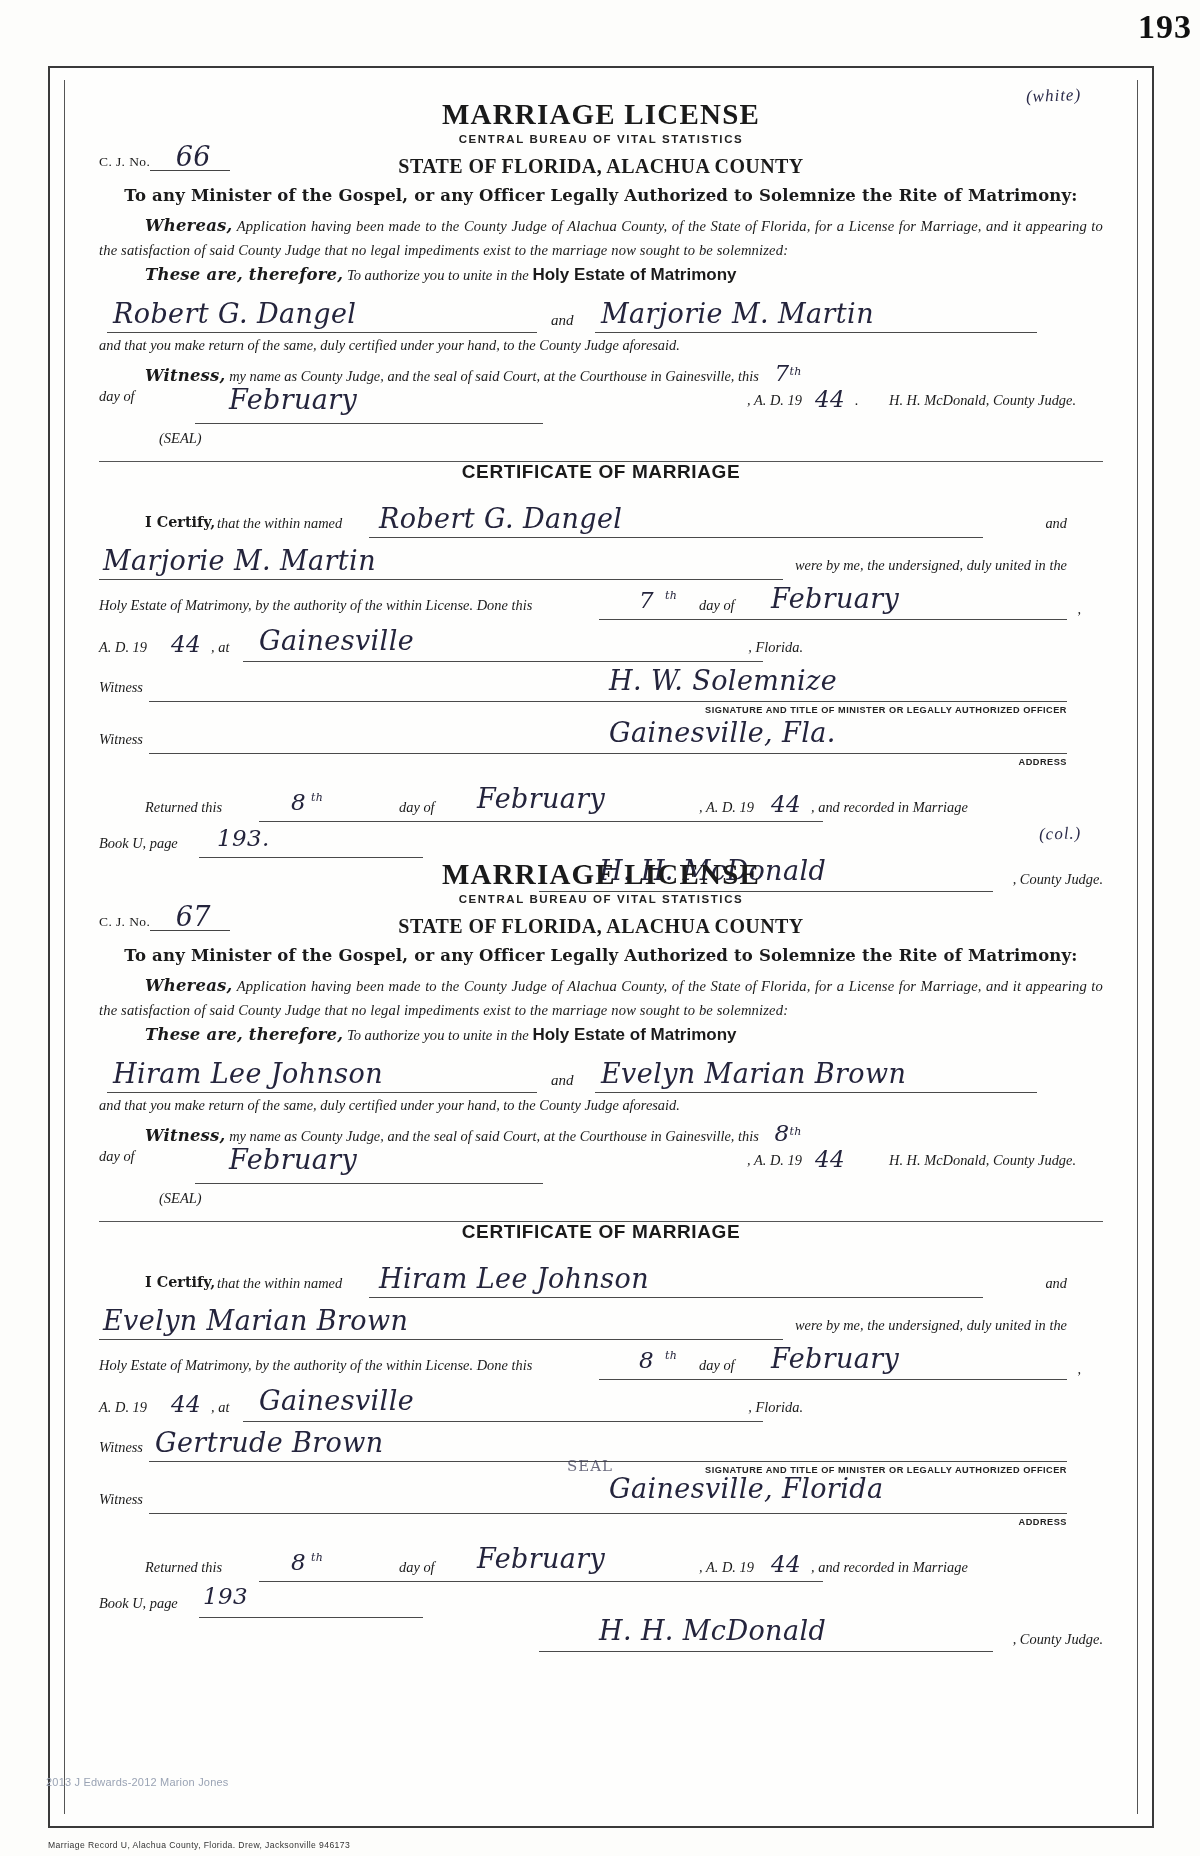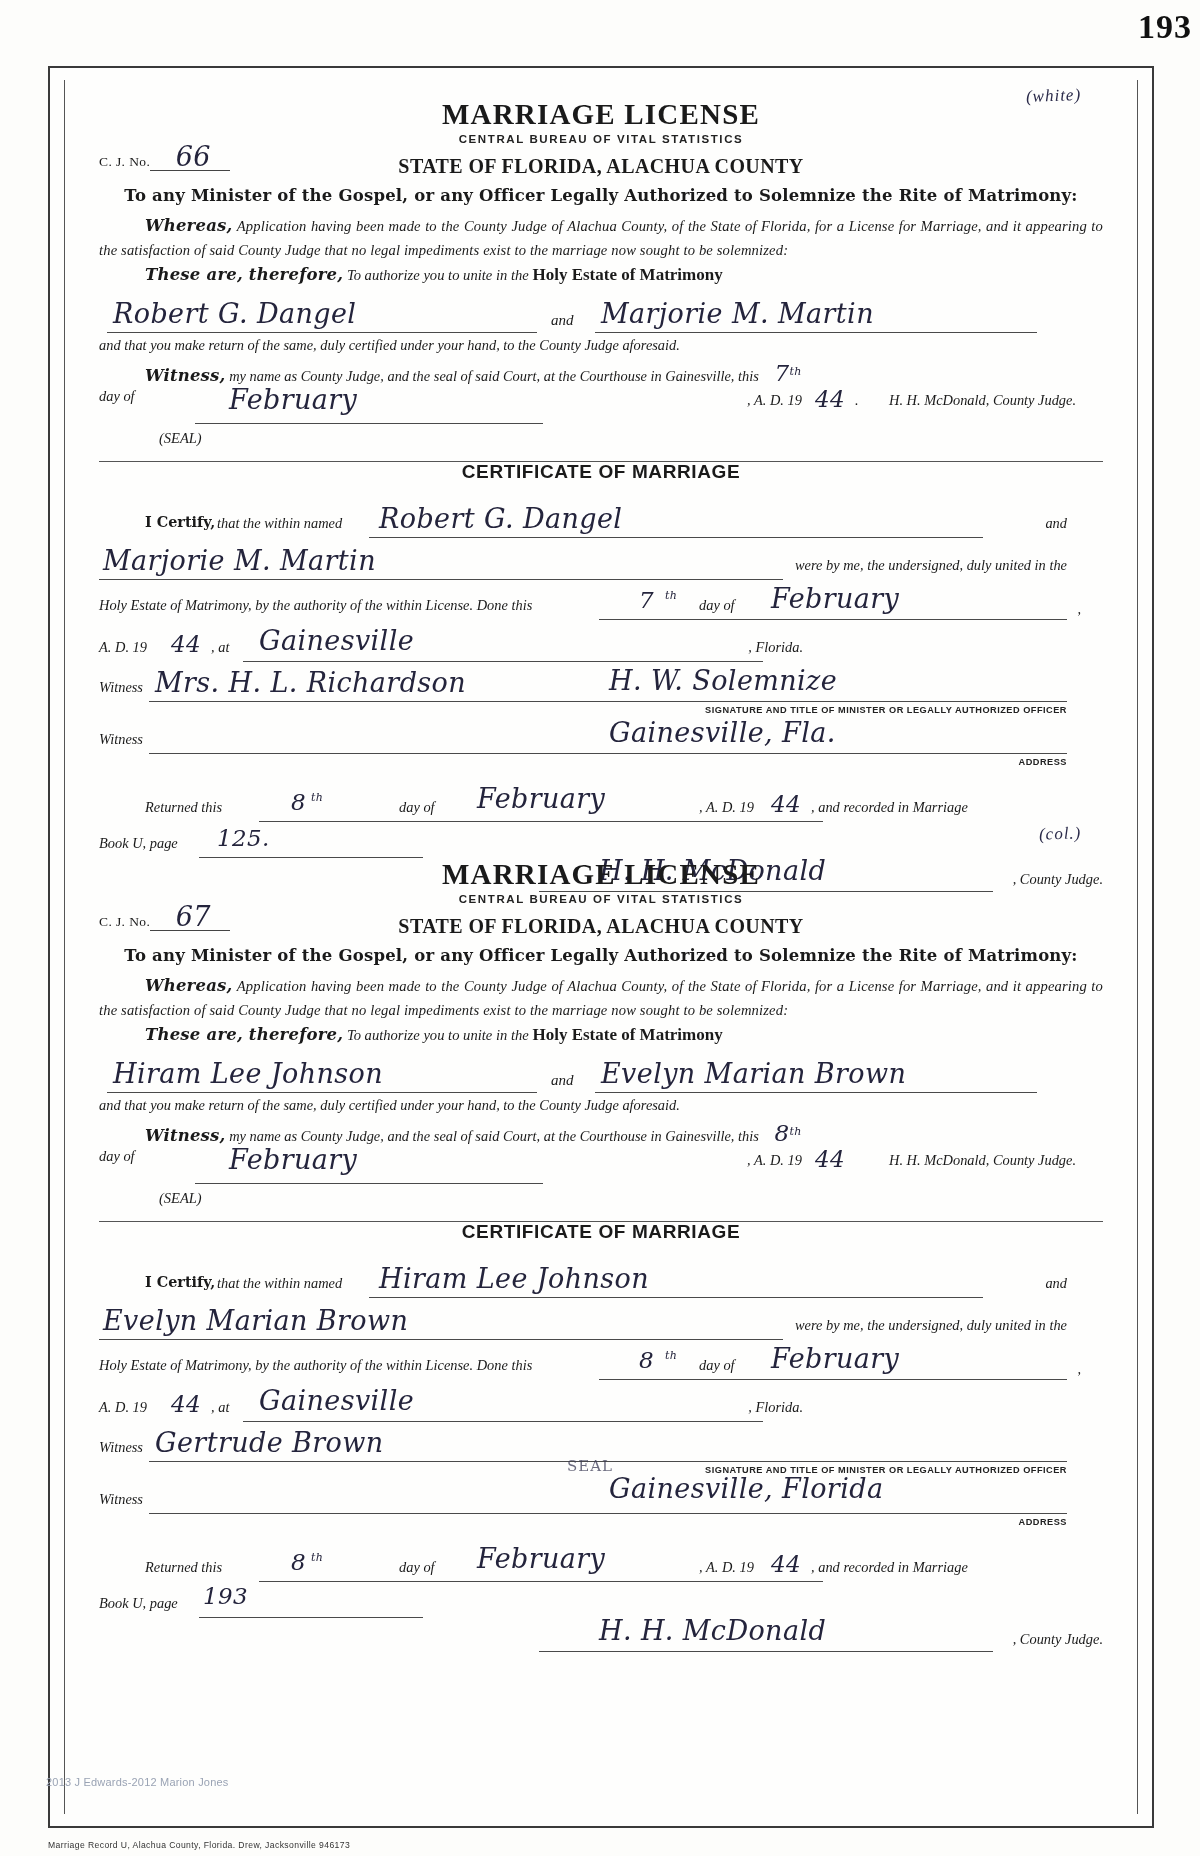--- a/index.html
+++ b/index.html
@@ -132,21 +132,21 @@
   }
   .indent { padding-left: 46px; }
   .theseare {
     margin-top: 4px;
     padding-left: 46px;
     font-style: italic;
     font-size: 14.6px;
   }
   .theseare .gothic { font-size: 16.5px; text-align: center; }
   .holy {
-    font-family: Liberation Serif, serif;
+    font-family: Liberation Sans, sans-serif;
     font-weight: bold;
     font-style: normal;
     font-size: 17px;
   }
 
   
   .hand {
     font-family: "DejaVu Serif", serif;
     font-style: italic;
     color: #24243c;
@@ -364,21 +364,20 @@
 
           <span class="lbl" style="left:0px; top:178px;">A. D. 19</span>
           <span class="hand hw-md hwabs" style="left:72px; top:170px;">44</span>
           <span class="lbl" style="left:112px; top:178px;">, at</span>
           <span class="rule" style="left:144px; right:340px; top:200px;"></span>
           <span class="hand hw-lg hwabs" style="left:160px; top:164px;">Gainesville</span>
           <span class="lbl" style="right:300px; top:178px;">, Florida.</span>
 
           <span class="lbl" style="left:0px; top:218px;">Witness</span>
           <span class="rule" style="left:50px; right:36px; top:240px;"></span>
-          <span class="hand hw-lg hwabs" style="left:56px; top:206px;">Mrs. H. L. Richardson</span>
           <span class="hand hw-lg hwabs" style="left:510px; top:204px;">H. W. Solemnize</span>
           <span class="cap" style="right:36px; top:244px;">SIGNATURE AND TITLE OF MINISTER OR LEGALLY AUTHORIZED OFFICER</span>
 
           <span class="lbl" style="left:0px; top:270px;">Witness</span>
           <span class="rule" style="left:50px; right:36px; top:292px;"></span>
           <span class="hand hw-lg hwabs" style="left:510px; top:256px;">Gainesville, Fla.</span>
           <span class="cap" style="right:36px; top:296px;">ADDRESS</span>
         </div>
 
         <div style="position:relative; height:106px;">
@@ -388,21 +387,21 @@
             <span class="hand sup hwabs" style="left:212px; top:0px;">th</span>
           <span class="lbl" style="left:300px; top:8px;">day of</span>
           <span class="rule" style="left:352px; right:280px; top:30px;"></span>
           <span class="hand hw-lg hwabs" style="left:378px; top:-8px;">February</span>
           <span class="lbl" style="left:600px; top:8px;">, A. D. 19</span>
           <span class="hand hw-md hwabs" style="left:672px; top:0px;">44</span>
           <span class="lbl" style="left:712px; top:8px;">, and recorded in Marriage</span>
 
           <span class="lbl" style="left:0px; top:44px;">Book U, page</span>
           <span class="rule" style="left:100px; right:680px; top:66px;"></span>
-          <span class="hand hw-md hwabs" style="left:118px; top:34px;">125.</span>
+          <span class="hand hw-md hwabs" style="left:118px; top:34px;">193.</span>
 
           <span class="rule" style="left:440px; right:110px; top:100px;"></span>
           <span class="hand hw-lg hwabs" style="left:500px; top:64px;">H. H. McDonald</span>
           <span class="lbl" style="right:0px; top:80px;">, County Judge.</span>
         </div>
       </div>
 
       <div class="record rec2">
 
         <div class="corner-note" style="top:-16px;">(col.)</div>

